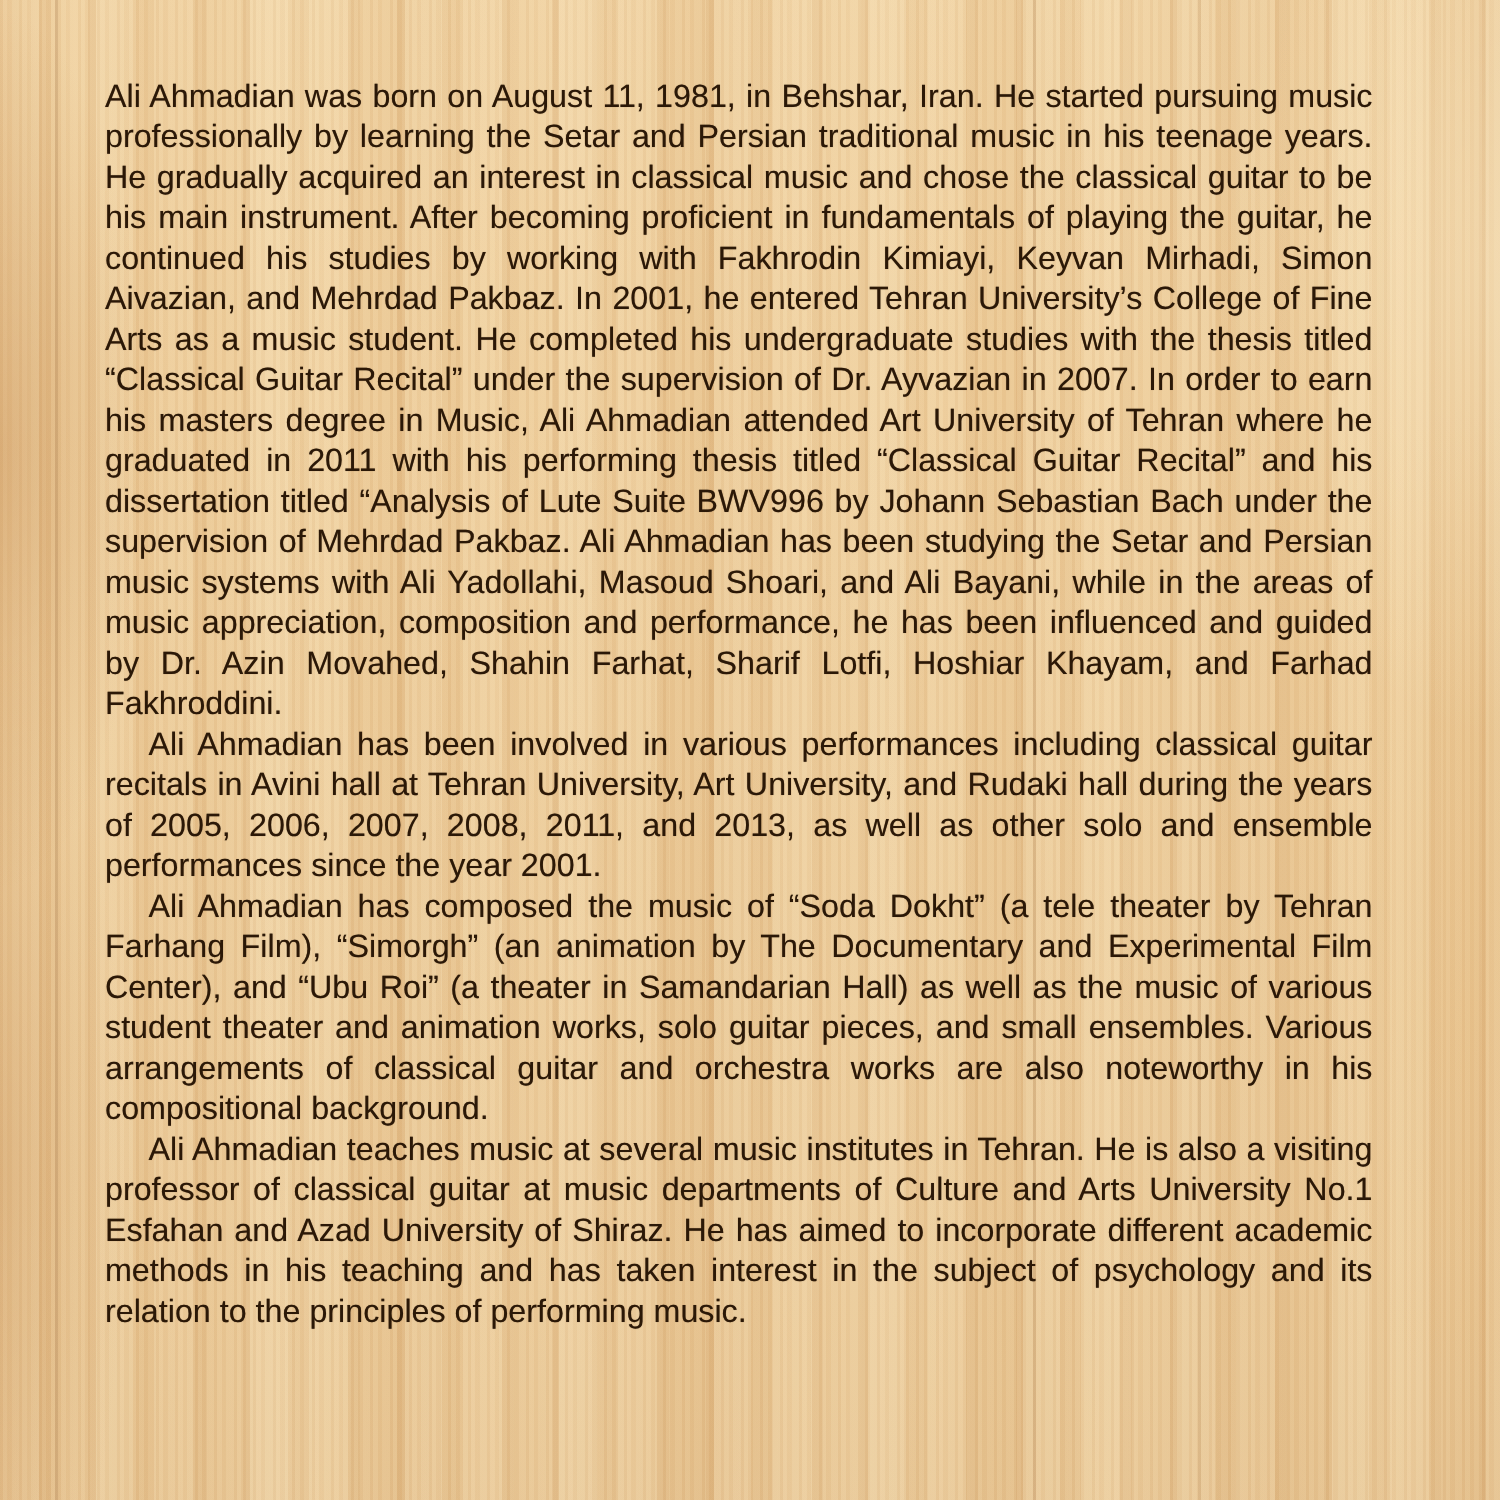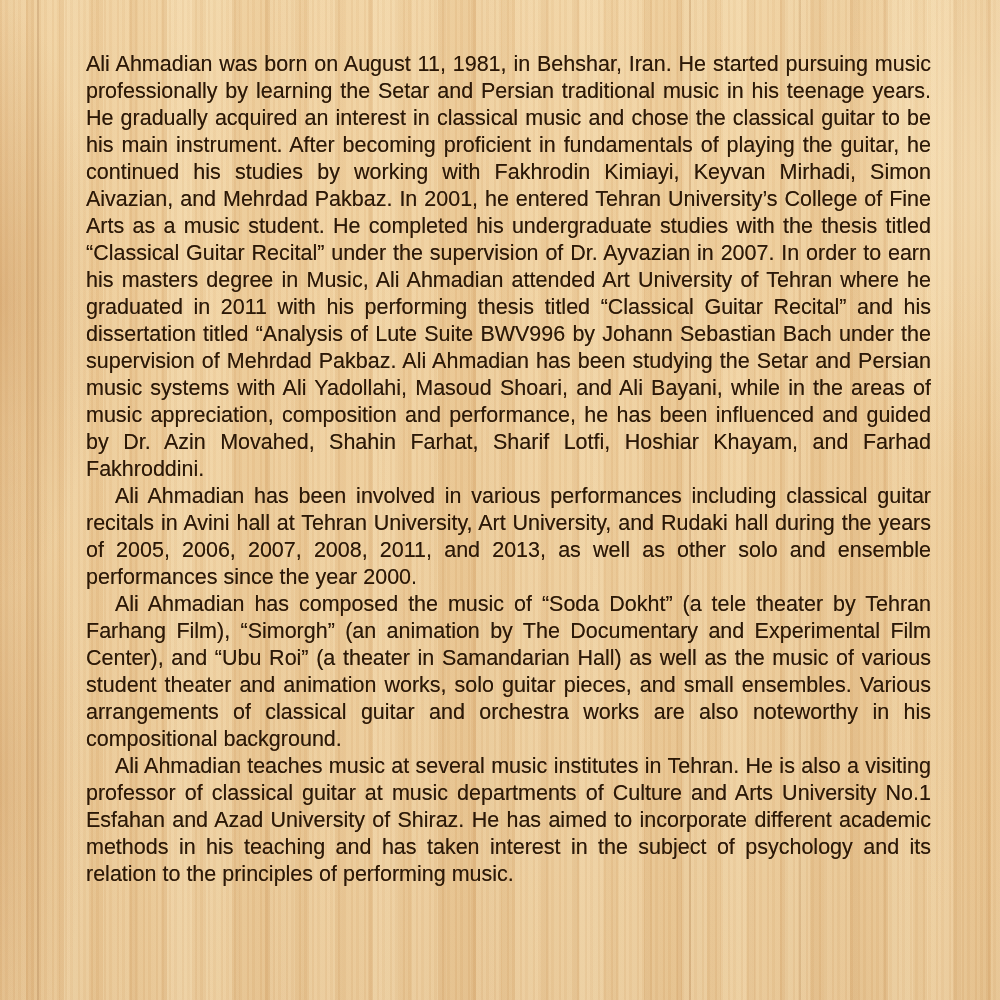--- a/index.html
+++ b/index.html
@@ -45,21 +45,21 @@
         rgba(205,148,86,0.08) 27%, rgba(255,238,205,0.12) 37%,
         rgba(201,144,82,0.10) 47%, rgba(255,240,207,0.15) 57%,
         rgba(207,152,90,0.07) 67%, rgba(255,242,211,0.13) 75%,
         rgba(199,142,80,0.12) 84%, rgba(255,238,205,0.10) 92%,
         rgba(205,148,86,0.16) 100%),
       
       linear-gradient(180deg, rgba(255,246,219,0.10) 0%, rgba(255,246,219,0) 25%, rgba(143,90,43,0.05) 85%, rgba(143,90,43,0.08) 100%);
   }
   .bio {
     position: absolute;
-    left: 86px;
+    left: 70px;
     top: 51px;
     width: 845px;
     font-family: "Liberation Sans", sans-serif;
     font-size: 21.5px;
     line-height: 27px;
     color: #2b1807;
     text-align: justify;
     hyphens: auto;
     -webkit-hyphens: auto;
     text-shadow: 0 0 0.5px rgba(43,24,7,0.55);
@@ -71,17 +71,17 @@
   .bio p.ind {
     text-indent: 29px;
   }
 </style>
 </head>
 <body>
 
 <div class="page">
   <article class="bio" lang="en">
     <p>Ali Ahmadian was born on August 11, 1981, in Behshar, Iran. He started pursuing music professionally by learning the Setar and Persian traditional music in his teenage years. He gradually acquired an interest in classical music and chose the classical guitar to be his main instrument. After becoming proficient in fundamentals of playing the guitar, he continued his studies by working with Fakhrodin Kimiayi, Keyvan Mirhadi, Simon Aivazian, and Mehrdad Pakbaz. In 2001, he entered Tehran University’s College of Fine Arts as a music student. He completed his undergraduate studies with the thesis titled “Classical Guitar Recital” under the supervision of Dr. Ayvazian in 2007. In order to earn his masters degree in Music, Ali Ahmadian attended Art University of Tehran where he graduated in 2011 with his performing thesis titled “Classical Guitar Recital” and his dissertation titled “Analysis of Lute Suite BWV996 by Johann Sebastian Bach under the supervision of Mehrdad Pakbaz. Ali Ahmadian has been studying the Setar and Persian music systems with Ali Yadollahi, Masoud Shoari, and Ali Bayani, while in the areas of music appreciation, composition and performance, he has been influenced and guided by Dr. Azin Movahed, Shahin Farhat, Sharif Lotfi, Hoshiar Khayam, and Farhad Fakhroddini.</p>
-    <p class="ind">Ali Ahmadian has been involved in various performances including classical guitar recitals in Avini hall at Tehran University, Art University, and Rudaki hall during the years of 2005, 2006, 2007, 2008, 2011, and 2013, as well as other solo and ensemble performances since the year 2000.</p>
+    <p class="ind">Ali Ahmadian has been involved in various performances including classical guitar recitals in Avini hall at Tehran University, Art University, and Rudaki hall during the years of 2005, 2006, 2007, 2008, 2011, and 2013, as well as other solo and ensemble performances since the year 2001.</p>
     <p class="ind">Ali Ahmadian has composed the music of “Soda Dokht” (a tele theater by Tehran Farhang Film), “Simorgh” (an animation by The Documentary and Experimental Film Center), and “Ubu Roi” (a theater in Samandarian Hall) as well as the music of various student theater and animation works, solo guitar pieces, and small ensembles. Various arrangements of classical guitar and orchestra works are also noteworthy in his compositional background.</p>
     <p class="ind">Ali Ahmadian teaches music at several music institutes in Tehran. He is also a visiting professor of classical guitar at music departments of Culture and Arts University No.1 Esfahan and Azad University of Shiraz. He has aimed to incorporate different academic methods in his teaching and has taken interest in the subject of psychology and its relation to the principles of performing music.</p>
   </article>
 </div>
 
 </body></html>

